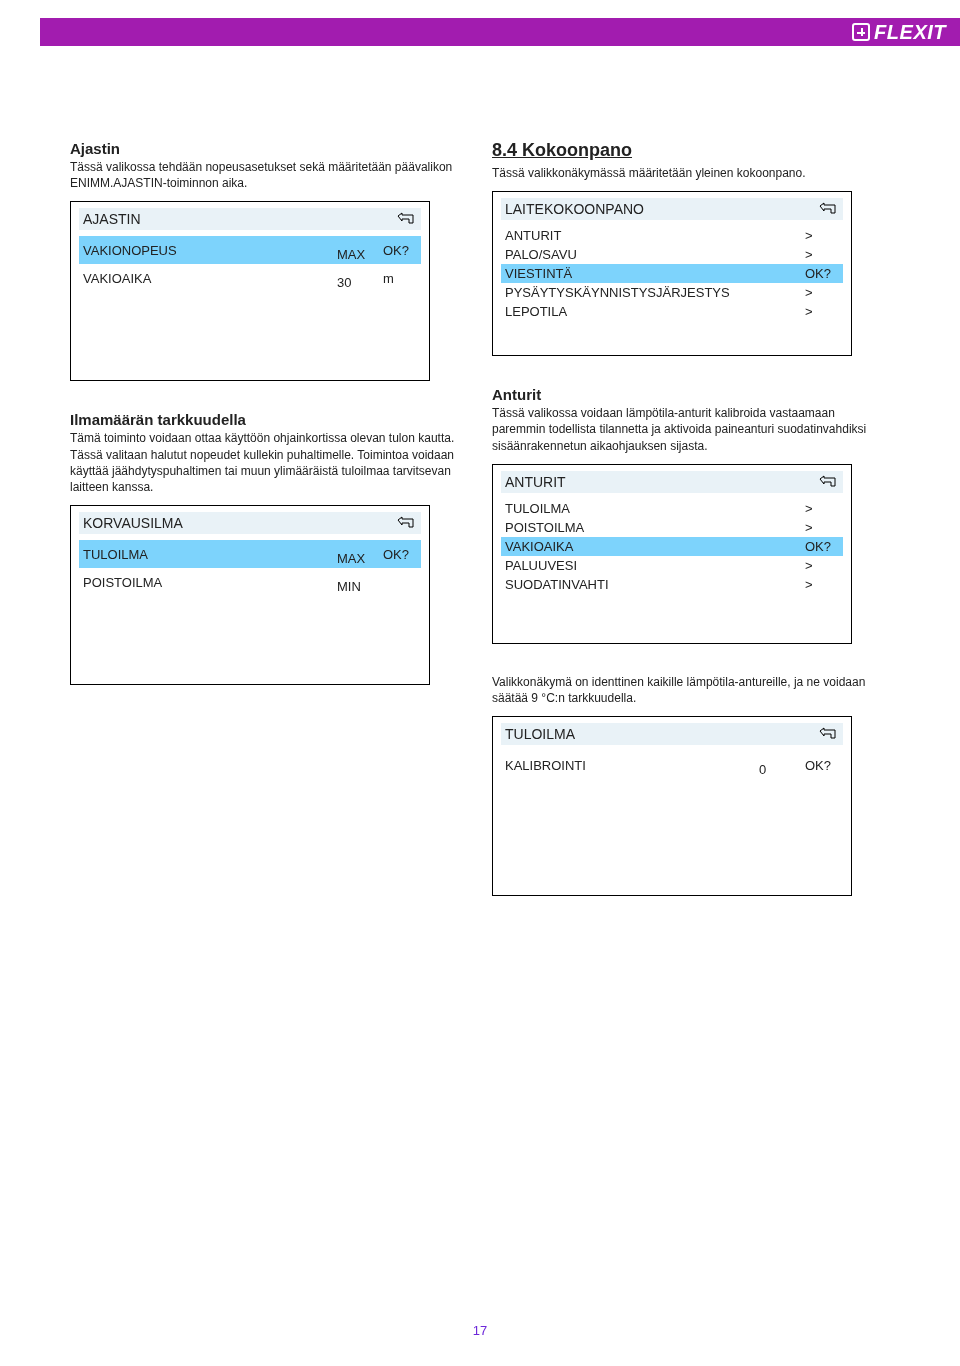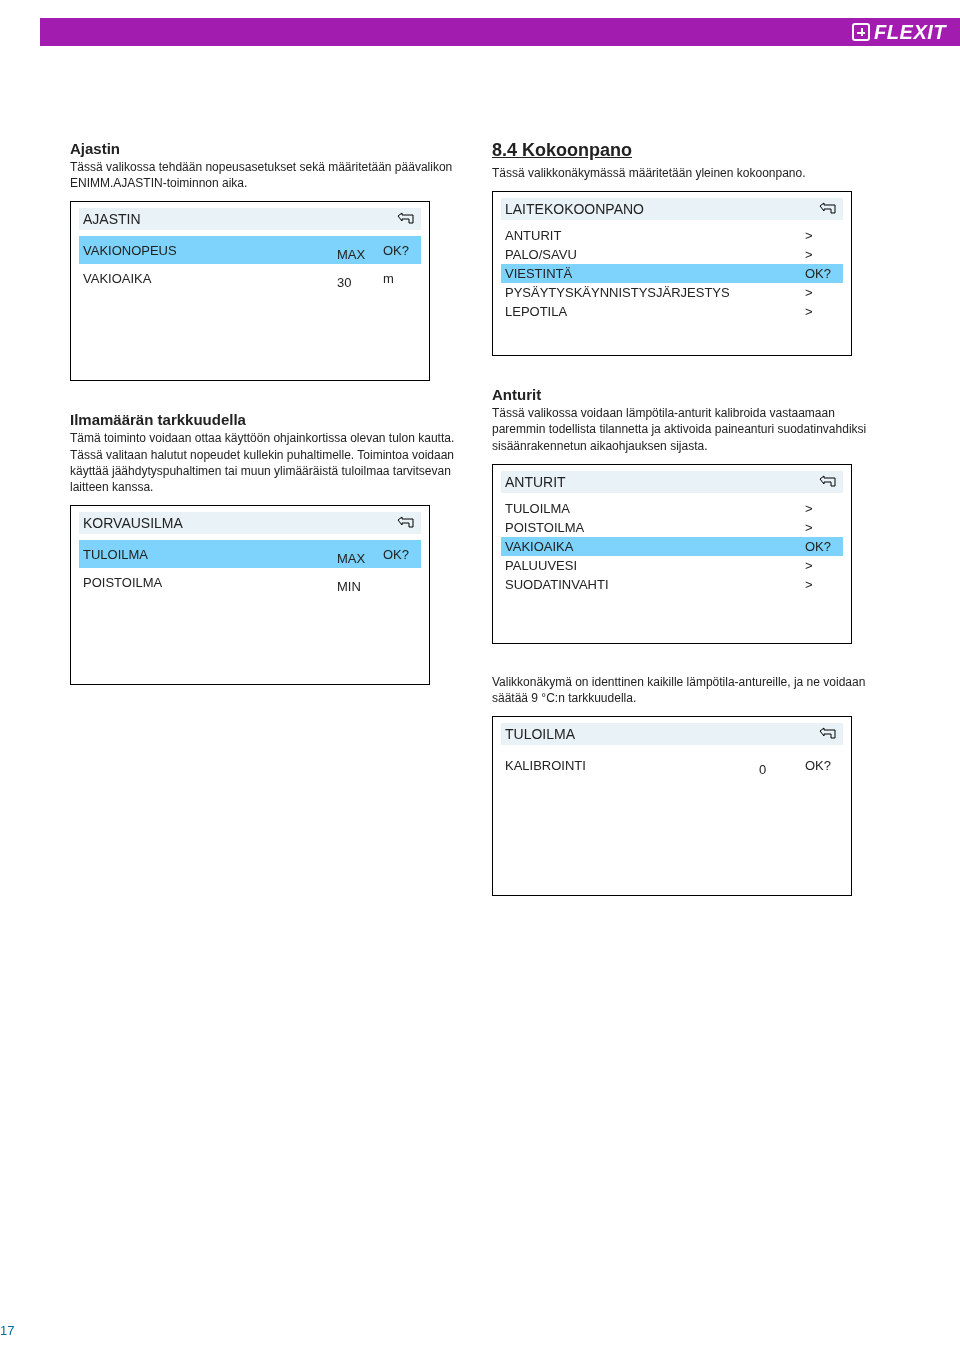--- a/index.html
+++ b/index.html
@@ -112,22 +112,23 @@
   .menu-row.hl { background: #7dd3fc; }
   .menu-row .label { flex: 1; }
   .menu-row .c1 { width: 46px; text-align: left; margin-top: 9px; }
   .menu-row .c2 { width: 34px; text-align: left; }
 
   .page-num {
     position: absolute;
     bottom: 28px;
     left: 0;
     width: 100%;
+    text-align: center;
     font-size: 13px;
-    color: #0369a1;
+    color: #6d28d9;
   }
 </style>
 </head>
 <body>
 
 <div class="header-bar">
   <div class="brand">
     <span class="brand-icon"></span>
     <span>FLEXIT</span>
   </div>

